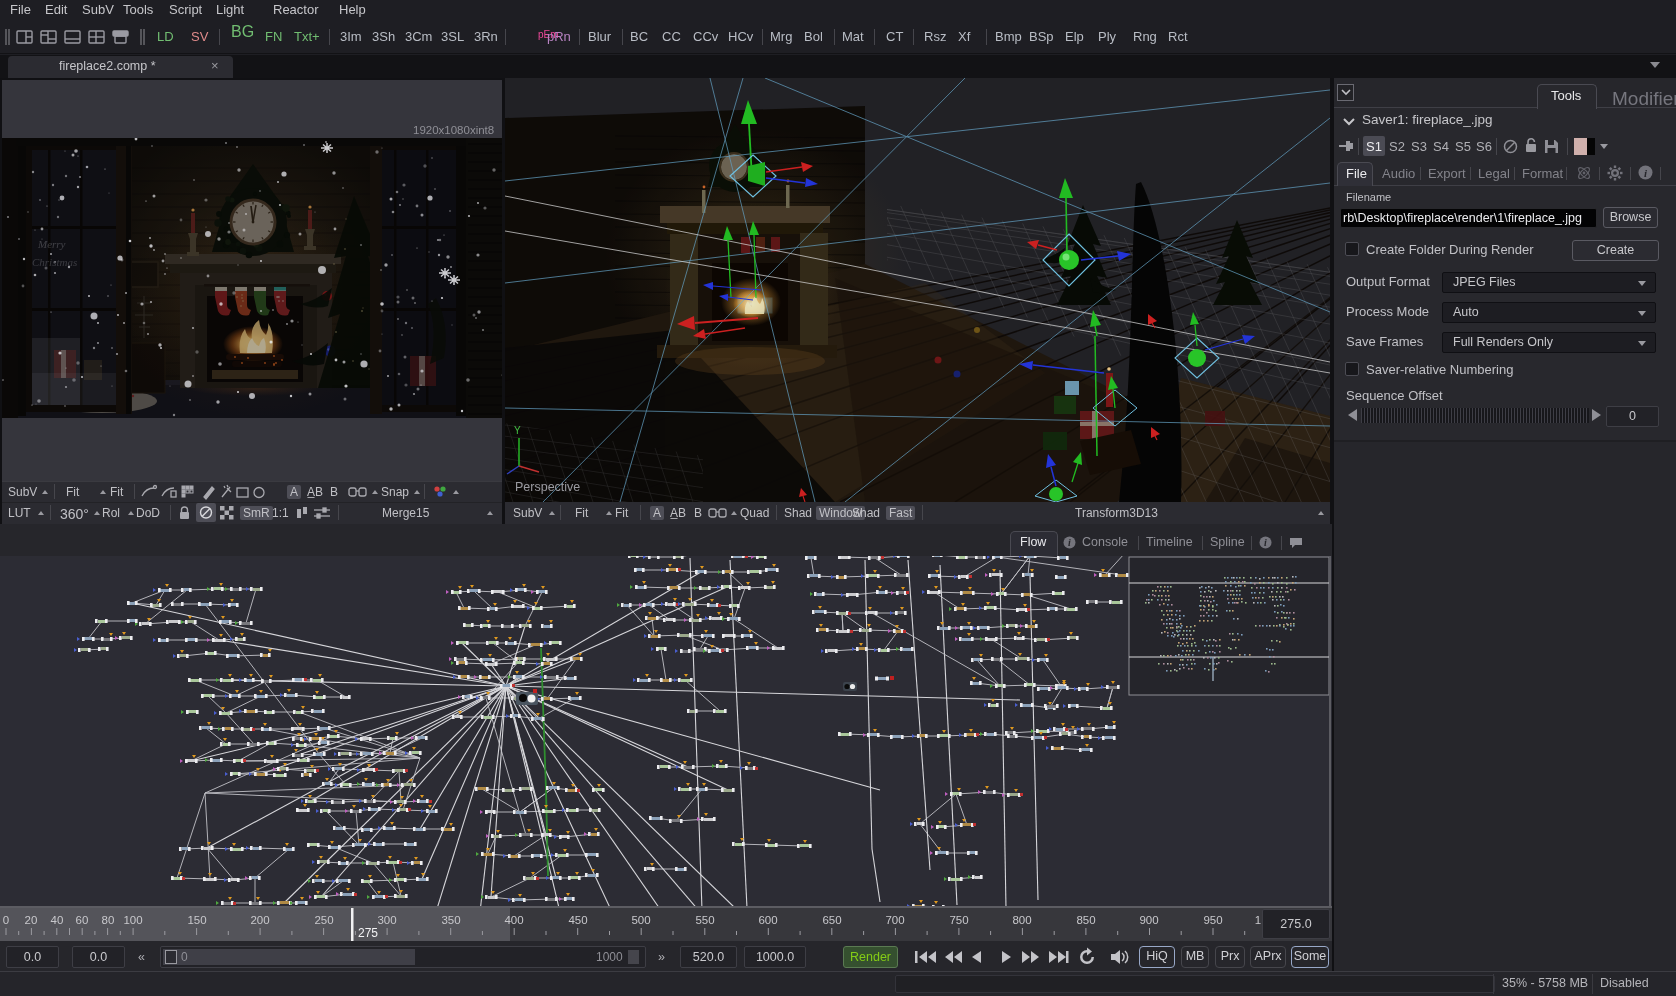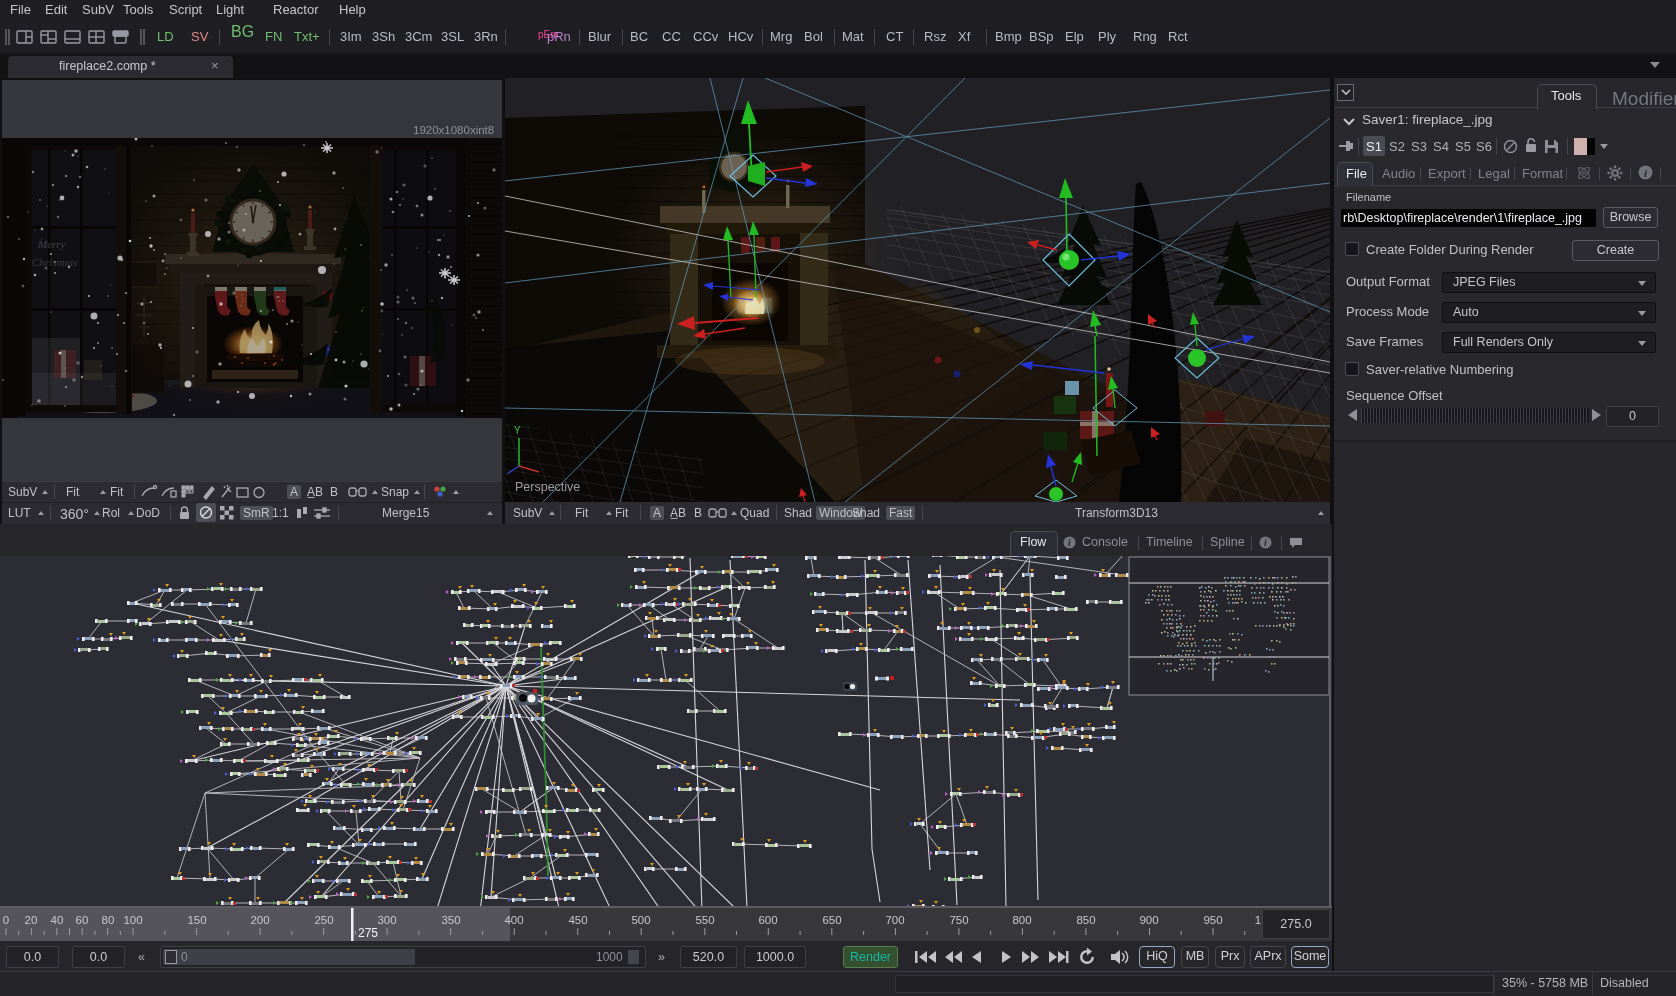--- a/index.html
+++ b/index.html
@@ -3428,21 +3428,21 @@
 <div class="abs txt" style="left:138px;top:950px;color:#b0b0b5">«</div>
 <div class="box" style="left:160px;top:946px;width:486px;height:22px"></div>
 <div class="abs" style="left:163px;top:949px;width:252px;height:16px;background:#3f3f47"></div>
 <div class="abs" style="left:165px;top:950px;width:12px;height:14px;border:1px solid #9a9aa0;background:#2c2c32"></div>
 <div class="abs dim" style="left:181px;top:950px;font-size:12px">0</div>
 <div class="abs dim" style="left:596px;top:950px;font-size:12px">1000</div>
 <div class="abs" style="left:628px;top:950px;width:11px;height:14px;background:#45454c"></div>
 <div class="abs txt" style="left:658px;top:950px;color:#b0b0b5">»</div>
 <div class="box" style="left:680px;top:946px;width:57px;height:22px;line-height:20px">520.0</div>
 <div class="box" style="left:744px;top:946px;width:62px;height:22px;line-height:20px">1000.0</div>
-<div class="abs" style="left:843px;top:946px;width:55px;height:22px;background:#35502f;border:1px solid #5a7a52;border-radius:3px;color:#14b8a6;font-size:12.5px;text-align:center;line-height:20px">Render</div>
+<div class="abs" style="left:843px;top:946px;width:55px;height:22px;background:#35502f;border:1px solid #5a7a52;border-radius:3px;color:#84cc16;font-size:12.5px;text-align:center;line-height:20px">Render</div>
 <svg class="abs" style="left:905px;top:946px" width="230" height="22" viewBox="0 0 230 22">
     <g fill="#c3c3c8">
       <rect x="10" y="5" width="2.5" height="12"></rect>
       <path d="M22 5 l-8 6 8 6 z M31 5 l-8 6 8 6 z"></path>
       <path d="M48 5 l-8 6 8 6 z M57 5 l-8 6 8 6 z"></path>
       <path d="M76 5 l-9 6 9 6 z"></path>
       <path d="M97 5 l9 6 -9 6 z"></path>
       <path d="M117 5 l8 6 -8 6 z M126 5 l8 6 -8 6 z"></path>
       <path d="M144 5 l8 6 -8 6 z M153 5 l8 6 -8 6 z"></path>
       <rect x="161" y="5" width="2.5" height="12"></rect>

